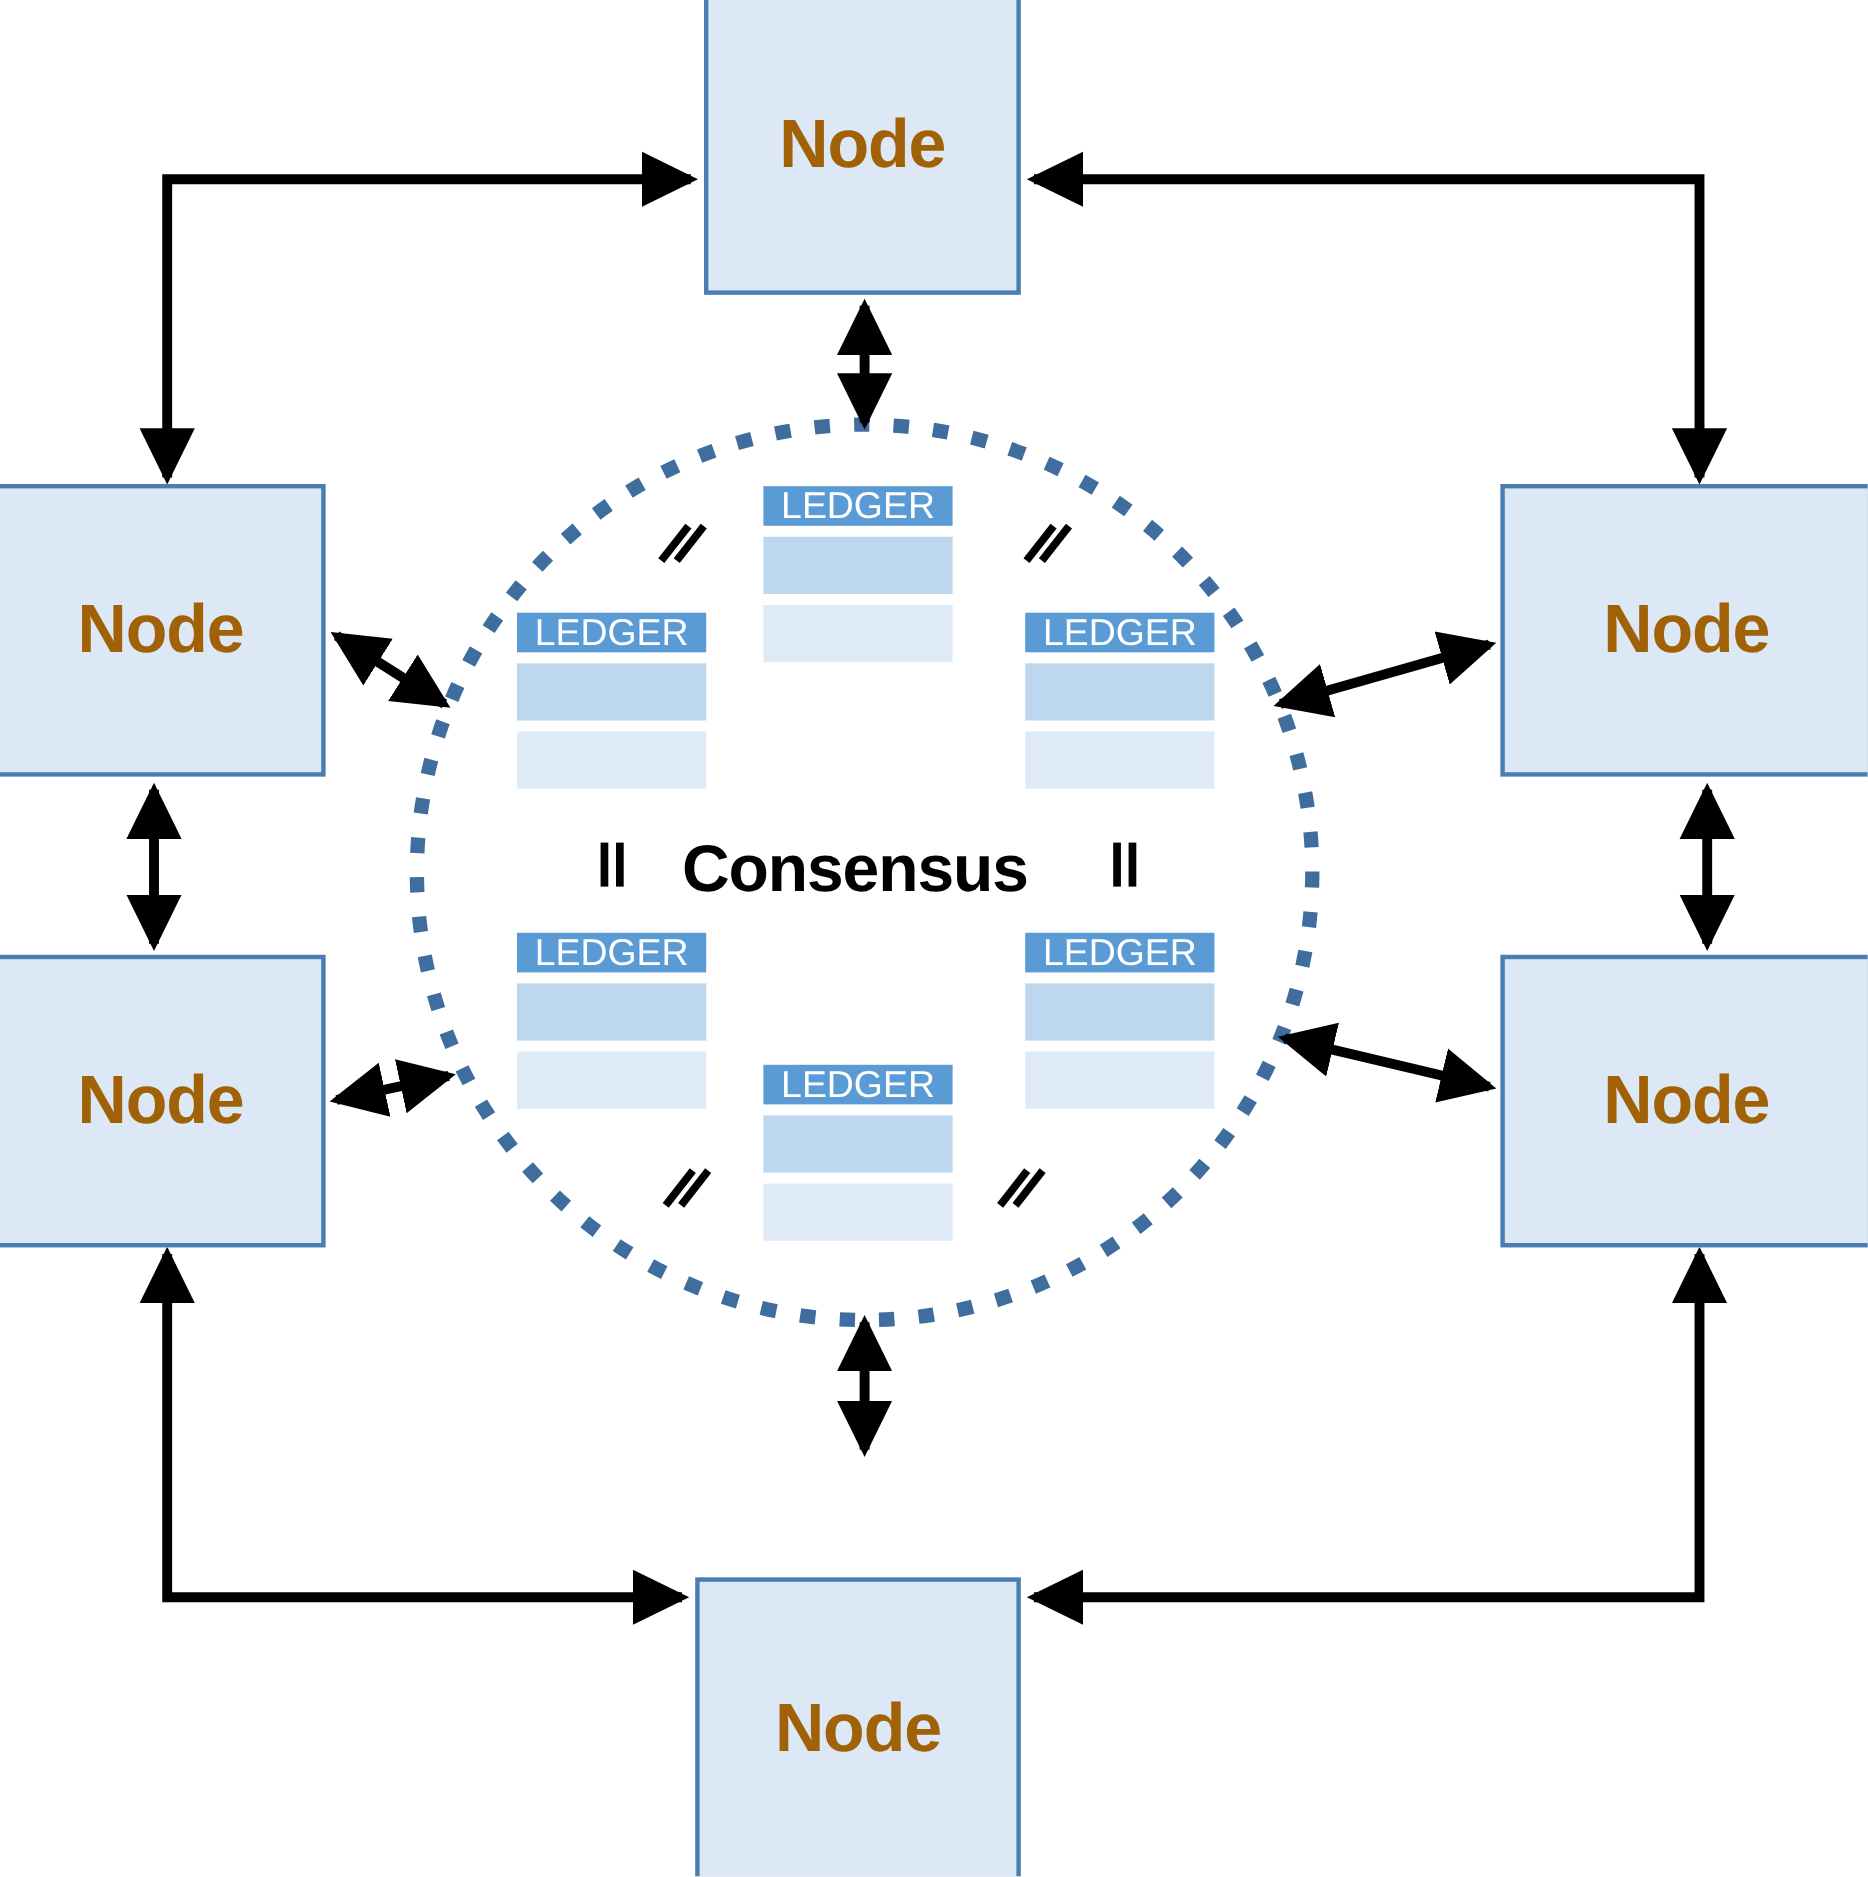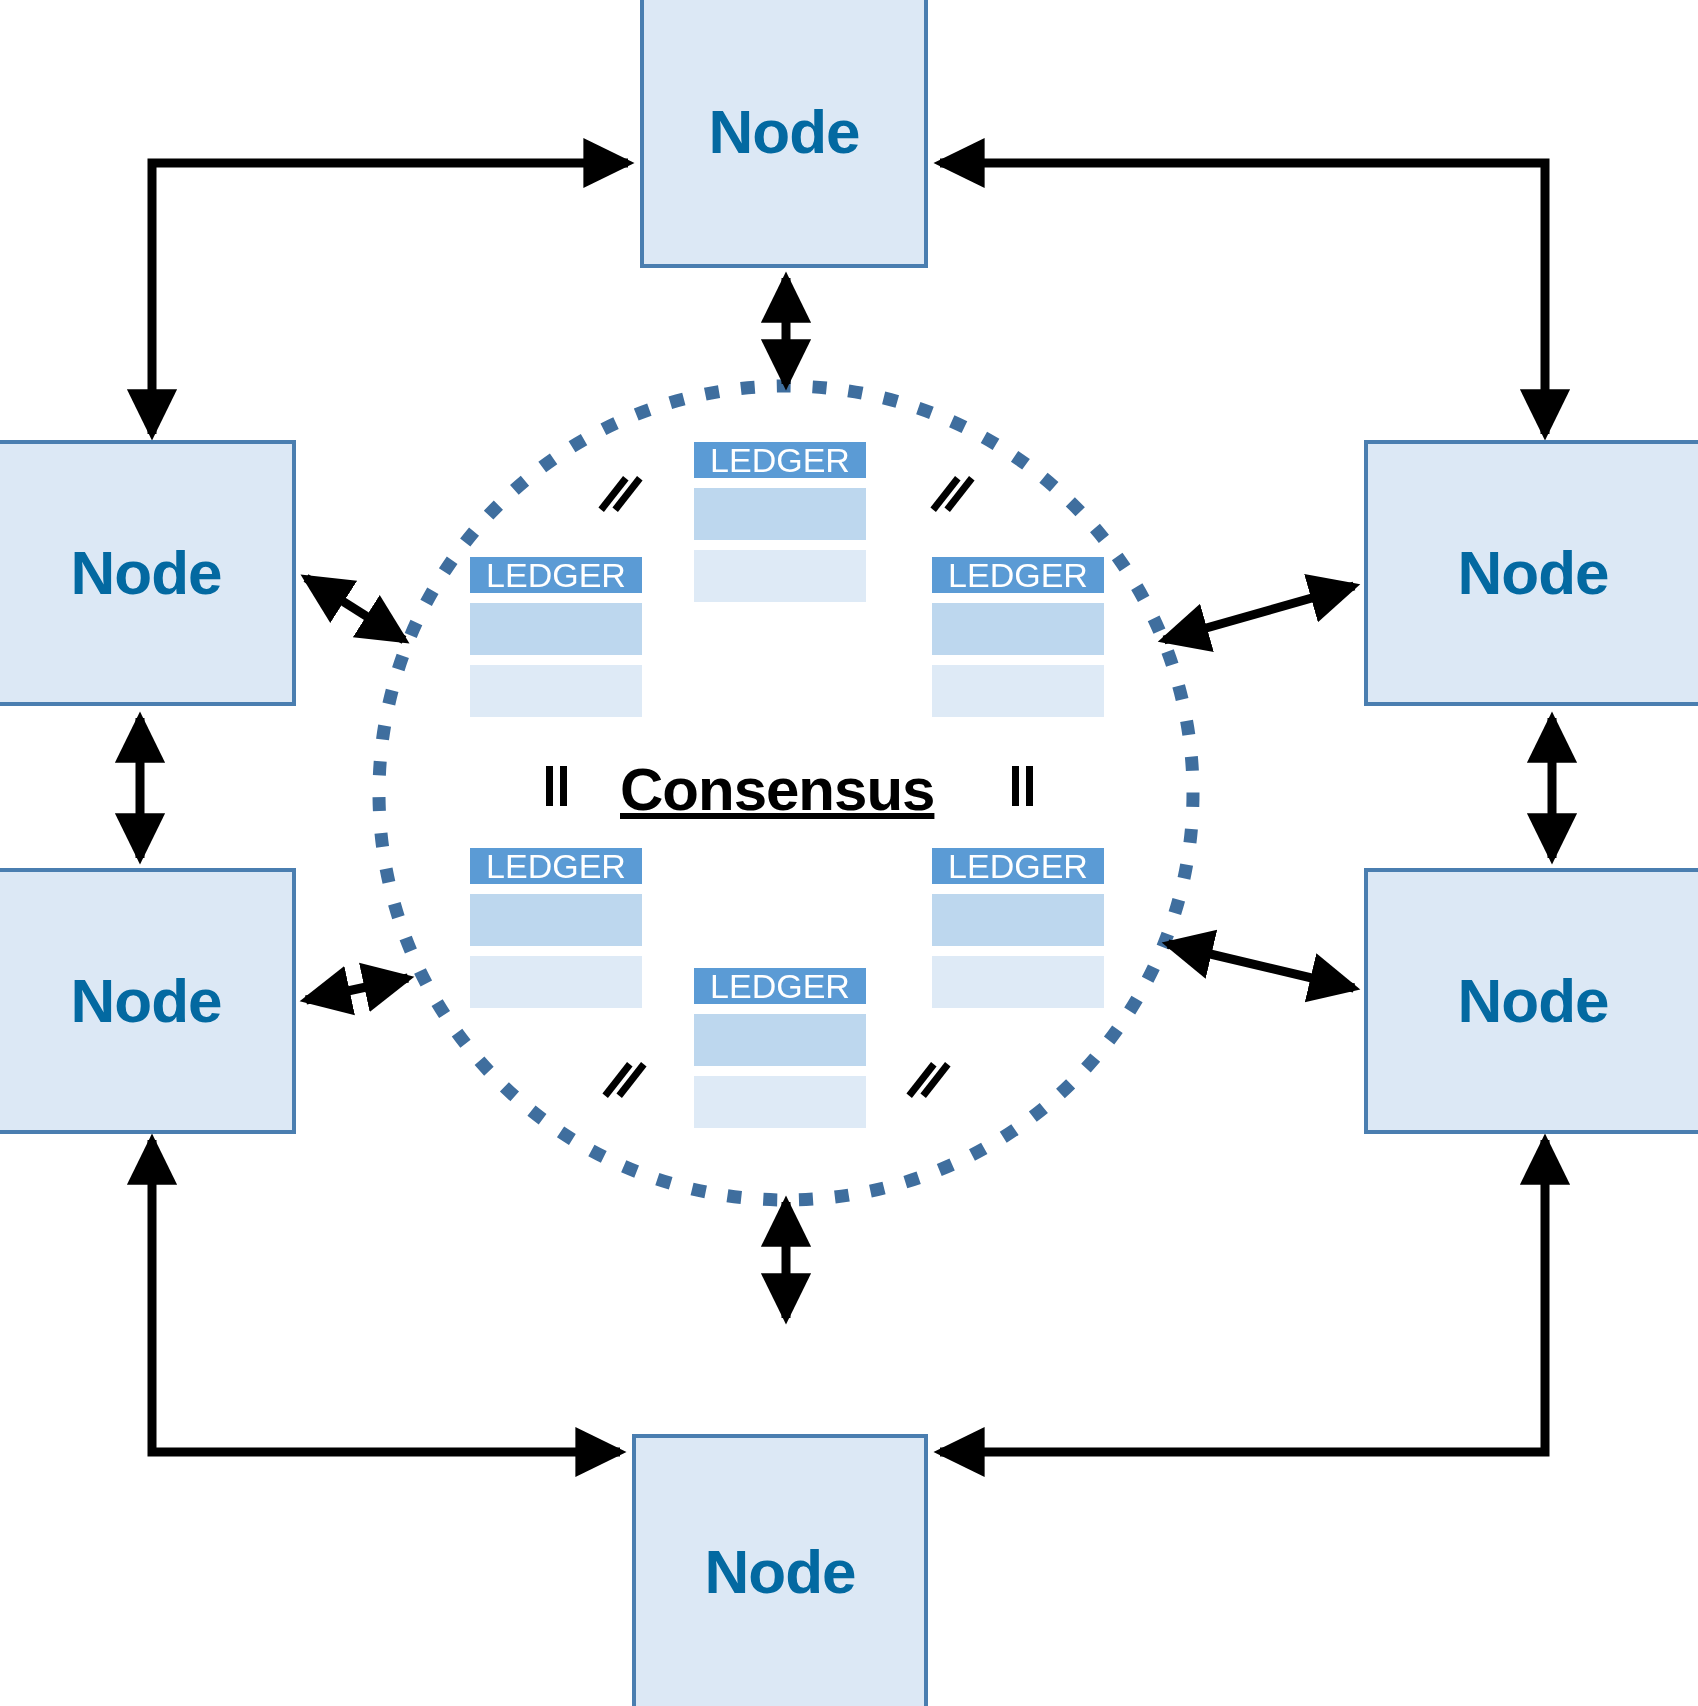--- a/index.html
+++ b/index.html
@@ -30,21 +30,21 @@
     border: 4px solid #4a7eb0;
     box-sizing: border-box;
     display: flex;
     align-items: center;
     justify-content: center;
   }
   .node-label {
     font-family: "Liberation Sans", sans-serif;
     font-weight: bold;
     font-size: 62px;
-    color: #0369a1;
+    color: #a16207;
     letter-spacing: -1px;
     line-height: 1;
   }
   .ledger-card {
     position: absolute;
     width: 172px;
   }
   .ledger-head {
     height: 36px;
     background: #5b9bd5;
@@ -68,21 +68,20 @@
     margin-top: 10px;
   }
   .consensus-label {
     position: absolute;
     font-family: "Liberation Sans", sans-serif;
     font-weight: bold;
     font-size: 60px;
     color: #000000;
     white-space: nowrap;
     letter-spacing: -1px;
-    text-decoration: underline;
   }
   .eq-mark {
     position: absolute;
     width: 44px;
     height: 44px;
   }
   .eq-mark span {
     position: absolute;
     display: block;
     width: 7px;

